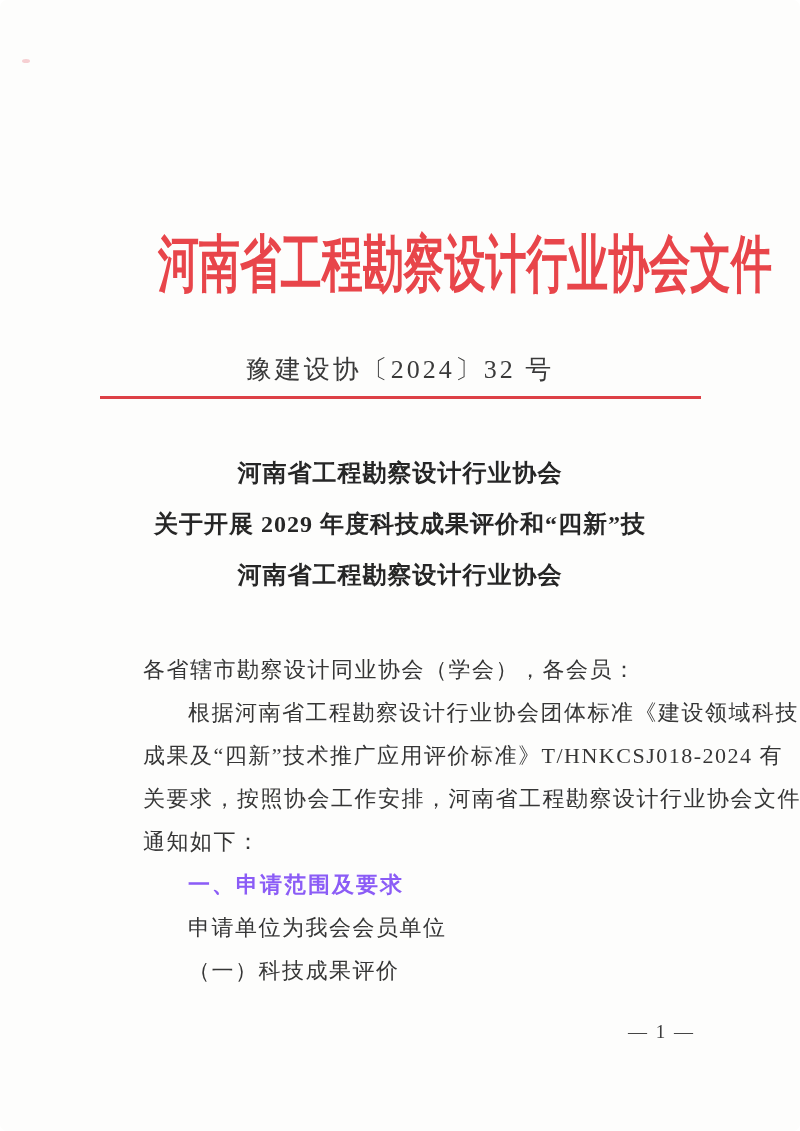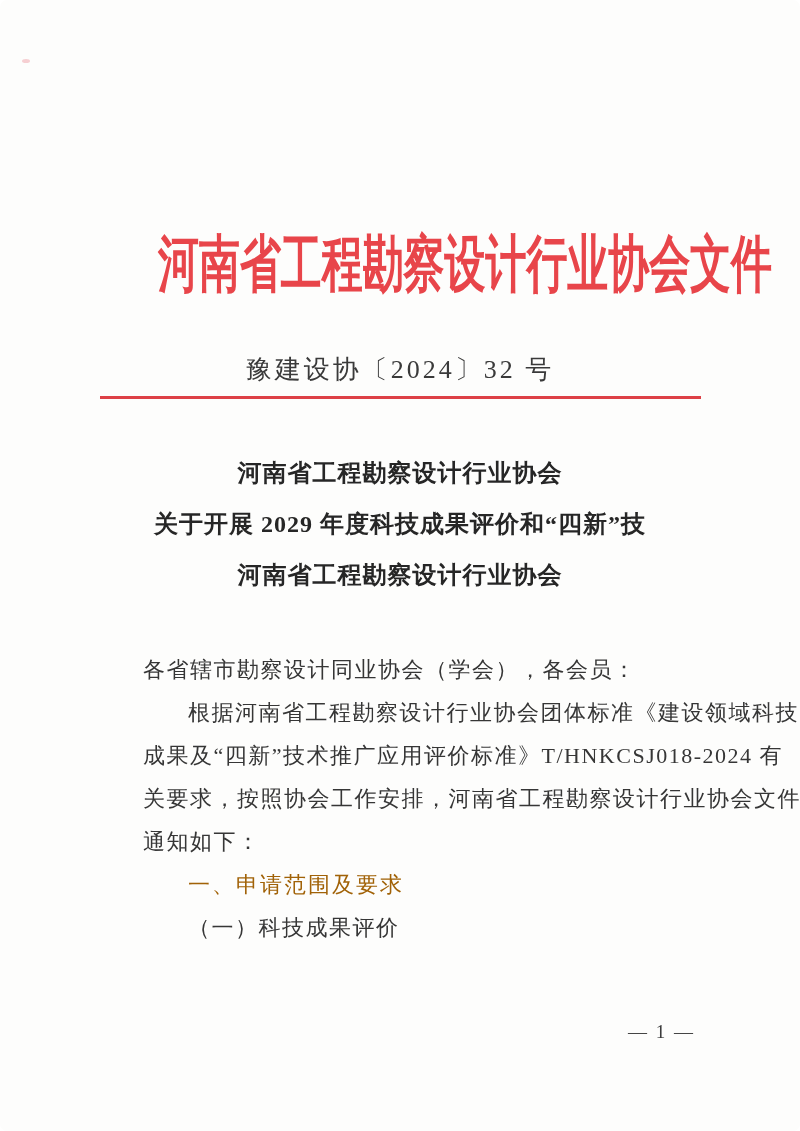--- a/index.html
+++ b/index.html
@@ -85,22 +85,22 @@
     font-size: 22px;
     line-height: 43px;
     color: #363636;
     letter-spacing: 1.5px;
     margin-left: 40px;
   }
   .body-line { white-space: nowrap; }
   .indent { padding-left: 45px; }
   .heiti {
     font-family: "Liberation Sans", sans-serif;
-    font-weight: 400;
-    color: #a16207;
+    font-weight: 700;
+    color: #8b5cf6;
     letter-spacing: 2px;
   }
   
   .page-number {
     position: absolute;
     top: 1021px;
     left: 628px;
     font-size: 19px;
     letter-spacing: 2px;
     color: #3c3c3c;
@@ -128,18 +128,19 @@
     <div class="title-line">河南省工程勘察设计行业协会</div>
   </div>
 
   <div class="body-text">
     <div class="body-line">各省辖市勘察设计同业协会（学会），各会员：</div>
     <div class="body-line indent">根据河南省工程勘察设计行业协会团体标准《建设领域科技</div>
     <div class="body-line">成果及“四新”技术推广应用评价标准》T/HNKCSJ018-2024 有</div>
     <div class="body-line">关要求，按照协会工作安排，河南省工程勘察设计行业协会文件</div>
     <div class="body-line">通知如下：</div>
     <div class="body-line indent heiti">一、申请范围及要求</div>
+    <div class="body-line indent">申请单位为我会会员单位</div>
     <div class="body-line indent">（一）科技成果评价</div>
   </div>
 
   <div class="page-number">— 1 —</div>
 
 </div>
 
 </body></html>

